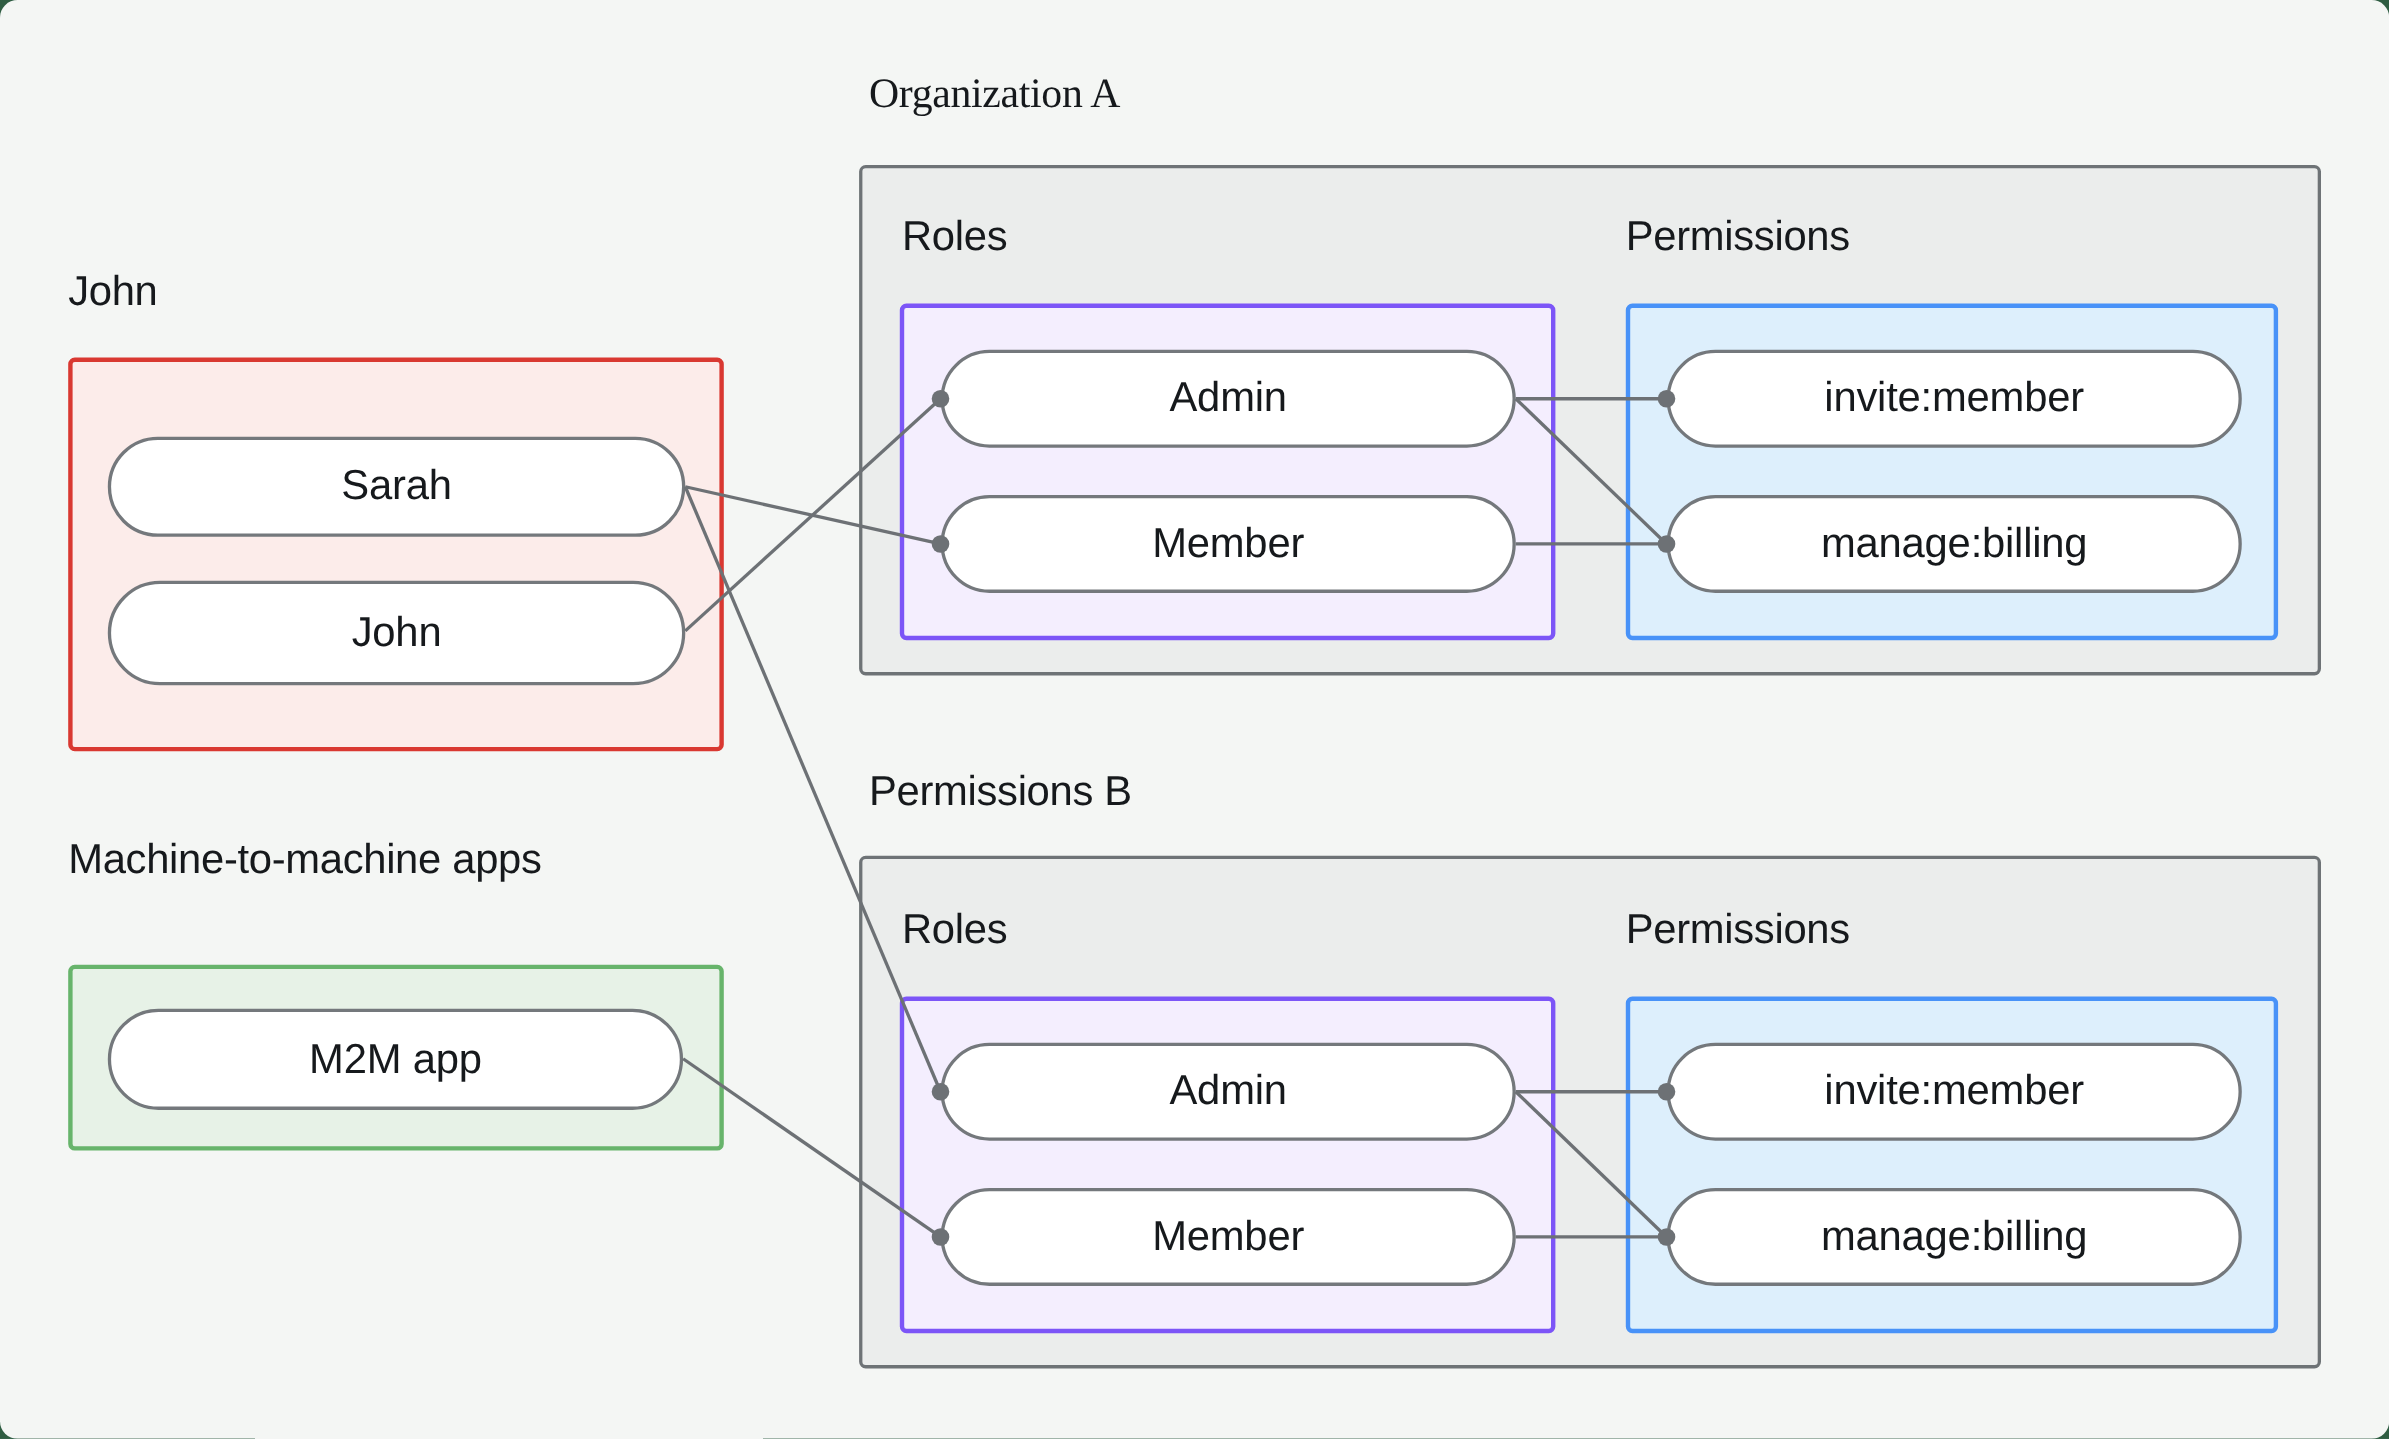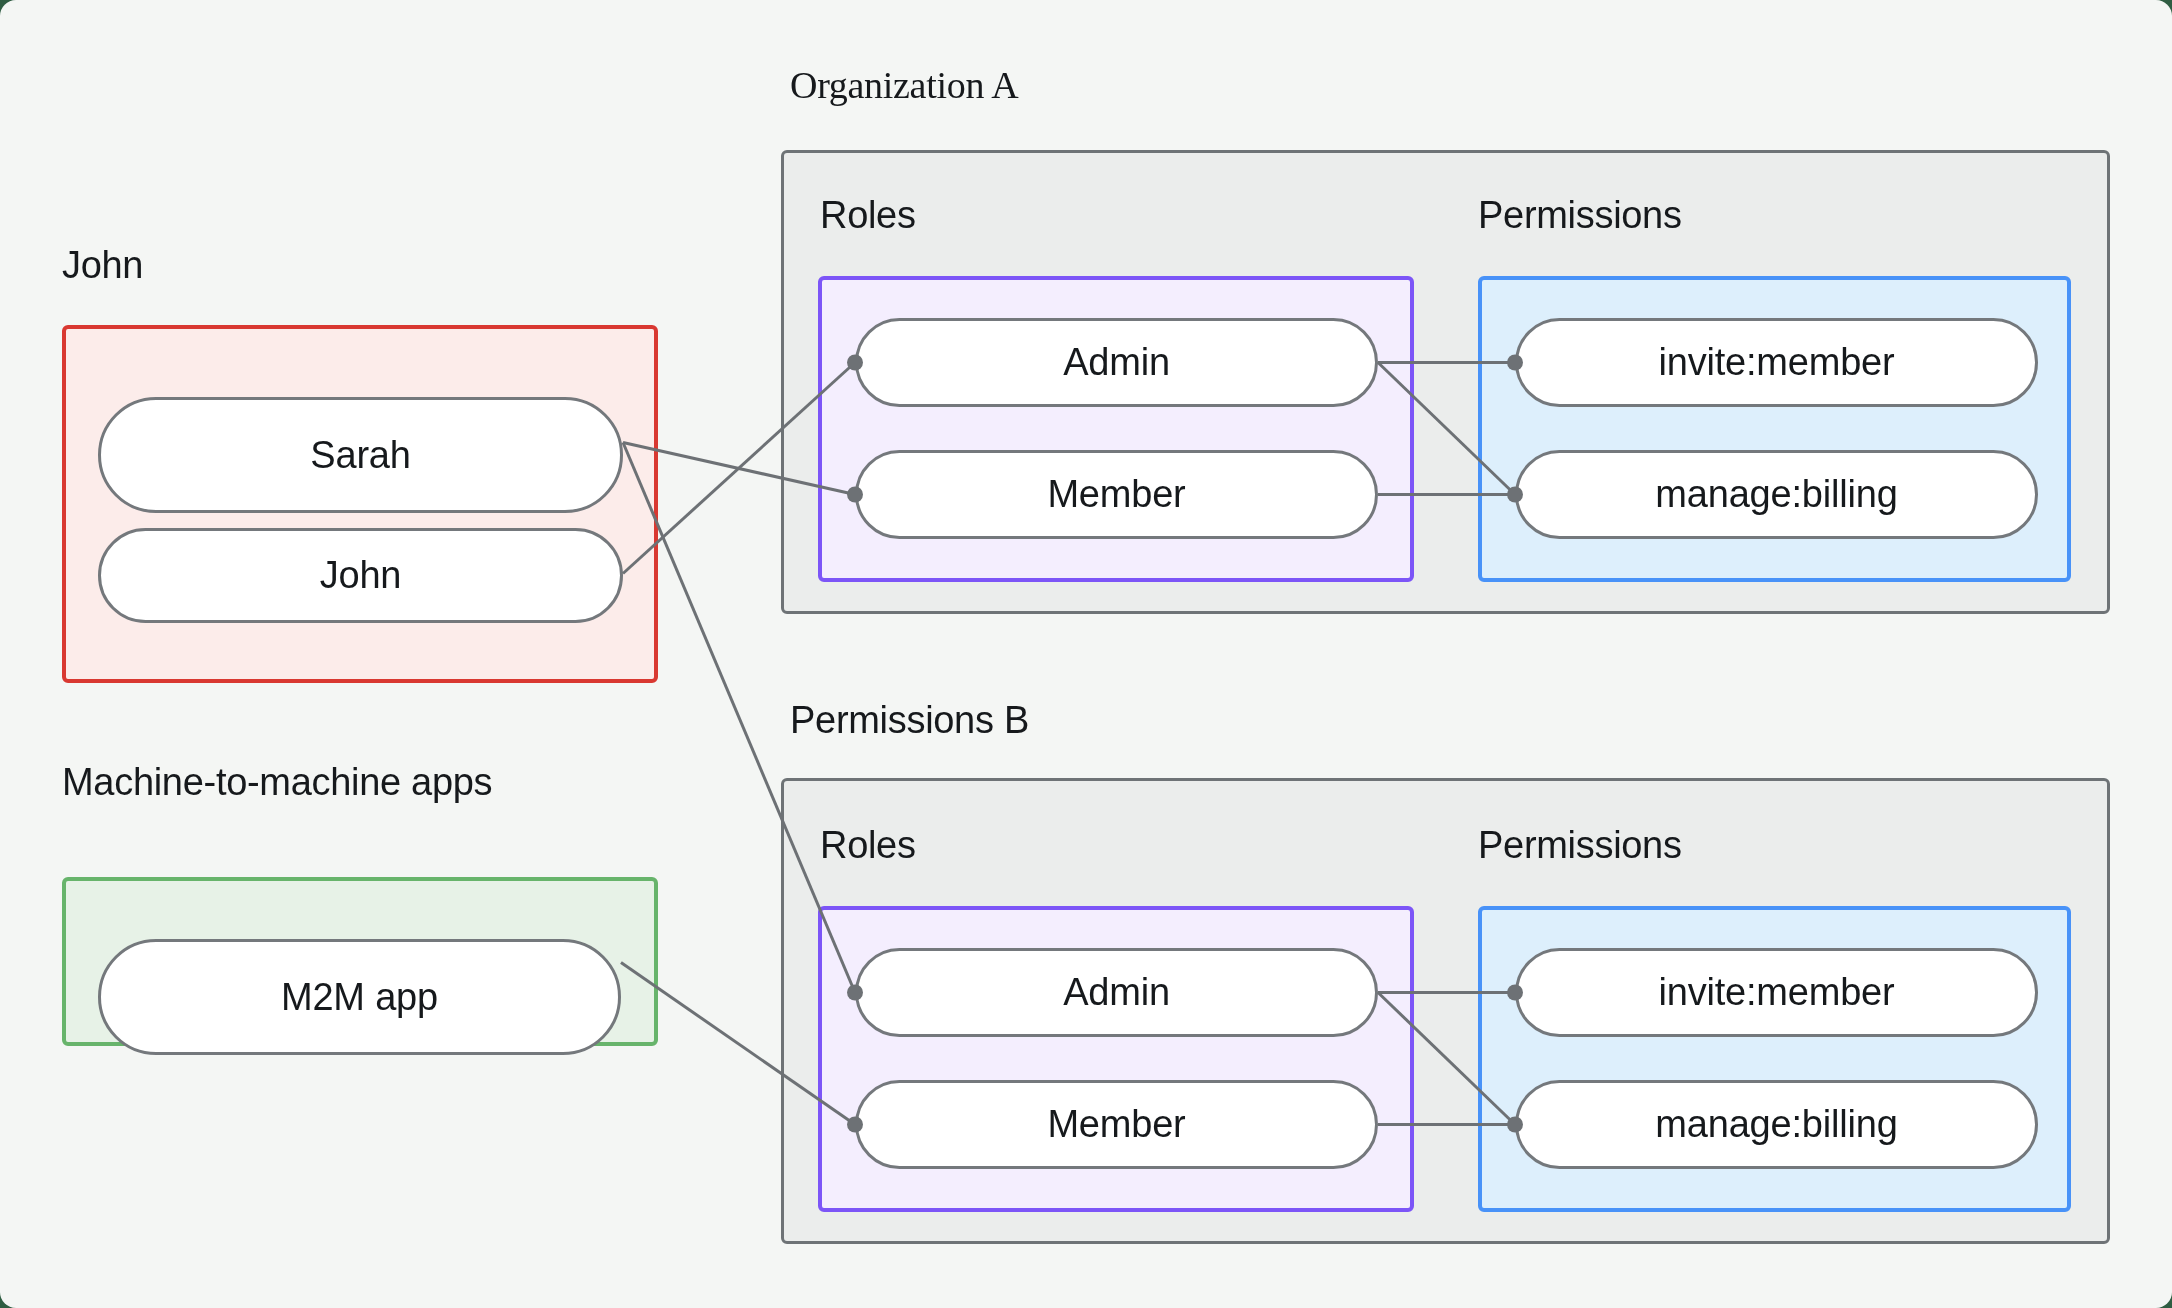--- a/index.html
+++ b/index.html
@@ -96,26 +96,26 @@
       <circle cx="855" cy="992.5" r="8" fill="#6d7175"></circle>
       <circle cx="855" cy="1124.5" r="8" fill="#6d7175"></circle>
       <circle cx="1515" cy="362.5" r="8" fill="#6d7175"></circle>
       <circle cx="1515" cy="494.5" r="8" fill="#6d7175"></circle>
       <circle cx="1515" cy="992.5" r="8" fill="#6d7175"></circle>
       <circle cx="1515" cy="1124.5" r="8" fill="#6d7175"></circle>
     </svg>
 
   <div class="diagram-label" style="left:62px; top:242px;">John</div>
   <div class="group-box users" style="left:62px; top:325px; width:596px; height:358px;"></div>
-  <div class="pill" id="node-sarah" style="left: 98px; top: 397px; width: 525px; height: 116px;">Sarah</div>
+  <div class="pill" id="node-sarah" style="left: 98px; top: 397px; width: 525px; height: 91px;">Sarah</div>
   <div class="pill" id="node-john" style="left: 98px; top: 528px; width: 525px; height: 95px;">John</div>
 
   <div class="diagram-label" style="left:62px; top:759px;">Machine-to-machine apps</div>
   <div class="group-box m2m" style="left:62px; top:877px; width:596px; height:169px;"></div>
-  <div class="pill" id="node-m2m_app" style="left: 98px; top: 939px; width: 523px; height: 116px;">M2M app</div>
+  <div class="pill" id="node-m2m_app" style="left: 98px; top: 917px; width: 523px; height: 92px;">M2M app</div>
 
   <div class="diagram-label" style="left:790px; top:62px;font-family:Liberation Serif, serif;">Organization A</div>
   <div class="group-box org" style="left:781px; top:150px; width:1329px; height:464px;"></div>
   <div class="diagram-label" style="left:820px; top:192px;">Roles</div>
   <div class="group-box roles" style="left:818px; top:276px; width:596px; height:306px;"></div>
   <div class="pill" id="node-admin_a" style="left: 855px; top: 318px; width: 523px; height: 89px;">Admin</div>
   <div class="pill" id="node-member_a" style="left: 855px; top: 450px; width: 523px; height: 89px;">Member</div>
   <div class="diagram-label" style="left:1478px; top:192px;">Permissions</div>
   <div class="group-box perms" style="left:1478px; top:276px; width:593px; height:306px;"></div>
   <div class="pill" id="node-invite_a" style="left: 1515px; top: 318px; width: 523px; height: 89px;">invite:member</div>

